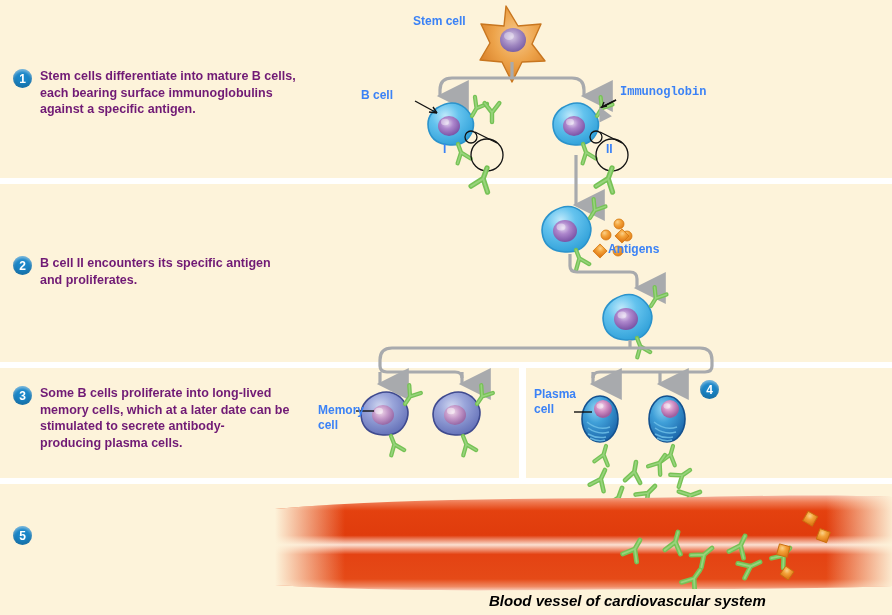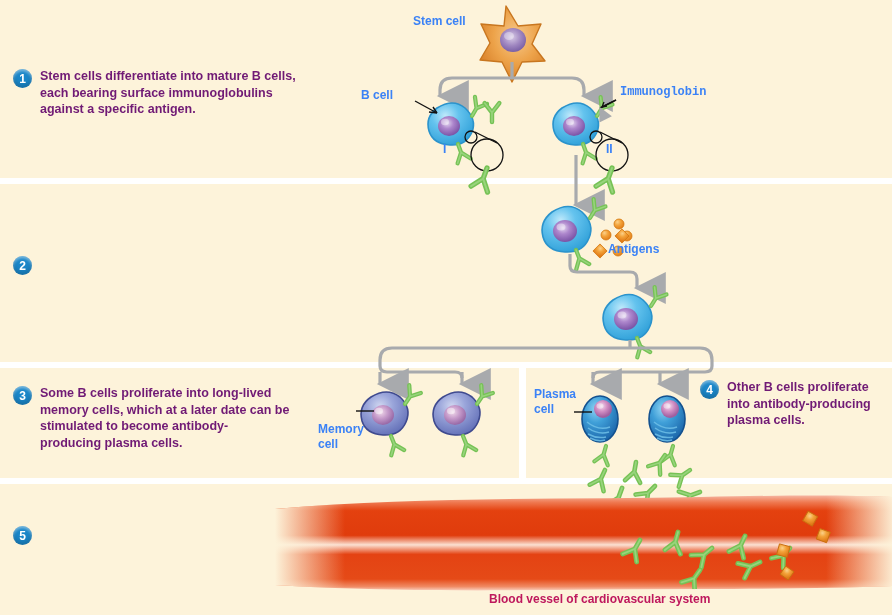--- a/index.html
+++ b/index.html
@@ -17,22 +17,22 @@
   .step{position:absolute;display:flex;align-items:flex-start;gap:8px;}
   .badge{flex:0 0 auto;width:19px;height:19px;border-radius:50%;
          background:#1a86c8;color:#ffffff;font-size:12px;font-weight:bold;
          display:flex;align-items:center;justify-content:center;
          line-height:1;margin-top:1px;
          box-shadow:inset 0 -3px 4px rgba(0,0,0,.18), inset 0 2px 3px rgba(255,255,255,.45);}
   .steptext{font-size:12.5px;font-weight:bold;color:#701a75;line-height:1.32;}
 
   .lab{position:absolute;font-size:12px;font-weight:bold;color:#3b82f6;
        line-height:1.25;white-space:pre;}
-  .caption{position:absolute;font-size:12px;font-weight:bold;
-           color:#be185d;}
+  .caption{position:absolute;font-size:15px;font-weight:bold;font-style:italic;
+           color:#000000;}
 
   .svglayer{position:absolute;left:0;top:0;width:892px;height:615px;
             pointer-events:none;}
 </style>
 </head>
 <body>
 
 <div id="stage">
 
   <div class="panel p1"></div>
@@ -371,47 +371,46 @@
 
   <div class="step" style="left:13px;top:68px;width:330px;">
     <div class="badge">1</div>
     <div class="steptext" style="white-space:pre-line;">Stem cells differentiate into mature B cells,
 each bearing surface immunoglobulins
 against a specific antigen.</div>
   </div>
 
   <div class="step" style="left:13px;top:255px;width:330px;">
     <div class="badge">2</div>
+    <div class="steptext" style="white-space:pre-line;">B cell II encounters its specific antigen
+and proliferates.</div>
   </div>
 
   <div class="step" style="left:13px;top:385px;width:300px;">
     <div class="badge">3</div>
     <div class="steptext" style="white-space:pre-line;">Some B cells proliferate into long-lived
 memory cells, which at a later date can be
-stimulated to become antibody-
+stimulated to secrete antibody-
 producing plasma cells.</div>
   </div>
 
   <div class="step" style="left:700px;top:379px;width:180px;">
     <div class="badge">4</div>
-    <div class="steptext" style="white-space:pre-line;">Other B cells proliferate
-into antibody-producing
-plasma cells.</div>
   </div>
 
   <div class="step" style="left:13px;top:525px;width:310px;">
     <div class="badge">5</div>
   </div>
 
   <div class="lab" style="left:413px;top:14px;">Stem cell</div>
   <div class="lab" style="left:361px;top:88px;">B cell</div>
   <div class="lab" style="left:620px;top:85px;font-family:Liberation Mono, monospace;">Immunoglobin</div>
   <div class="lab" style="left:443px;top:142px;">I</div>
   <div class="lab" style="left:568px;top:142px;margin-left:38px;">II</div>
   <div class="lab" style="left:608px;top:242px;">Antigens</div>
-  <div class="lab" style="left:318px;top:422px;">Memory
+  <div class="lab" style="left:318px;top:403px;">Memory
 cell</div>
   <div class="lab" style="left:534px;top:387px;">Plasma
 cell</div>
 
   <div class="caption" style="left:489px;top:592px;">Blood vessel of cardiovascular system</div>
 
 </div>
 
 </body></html>

